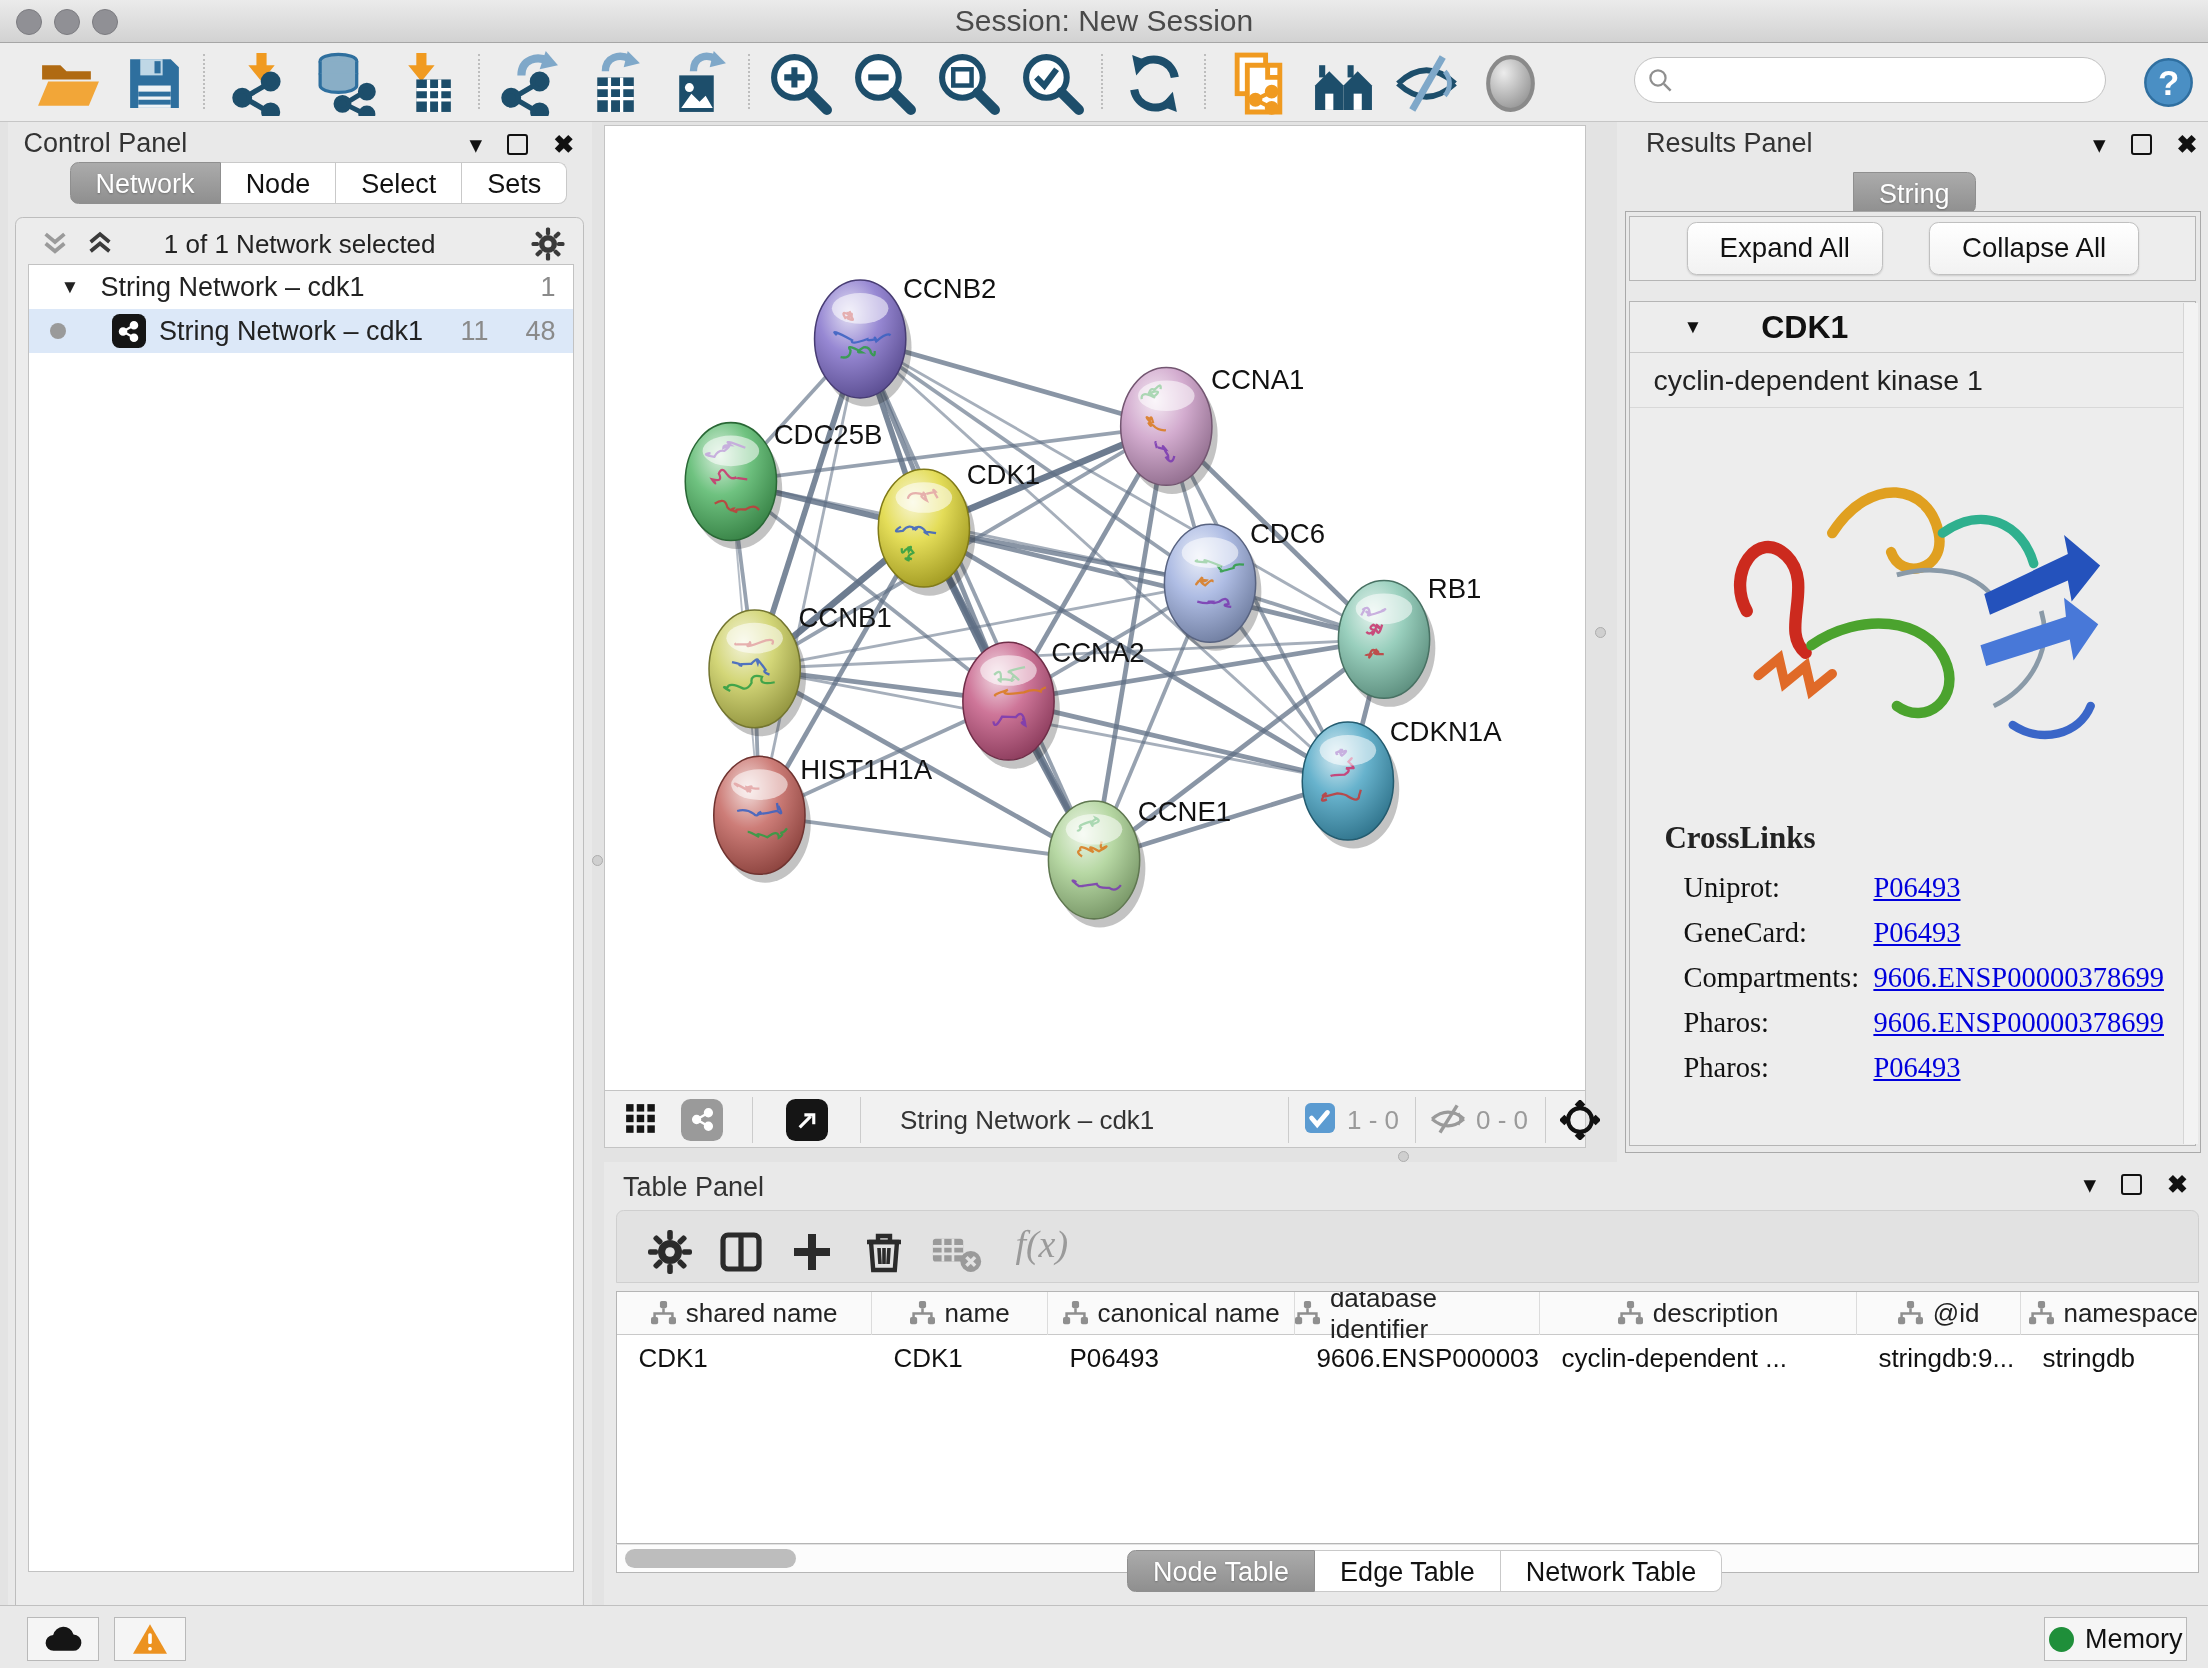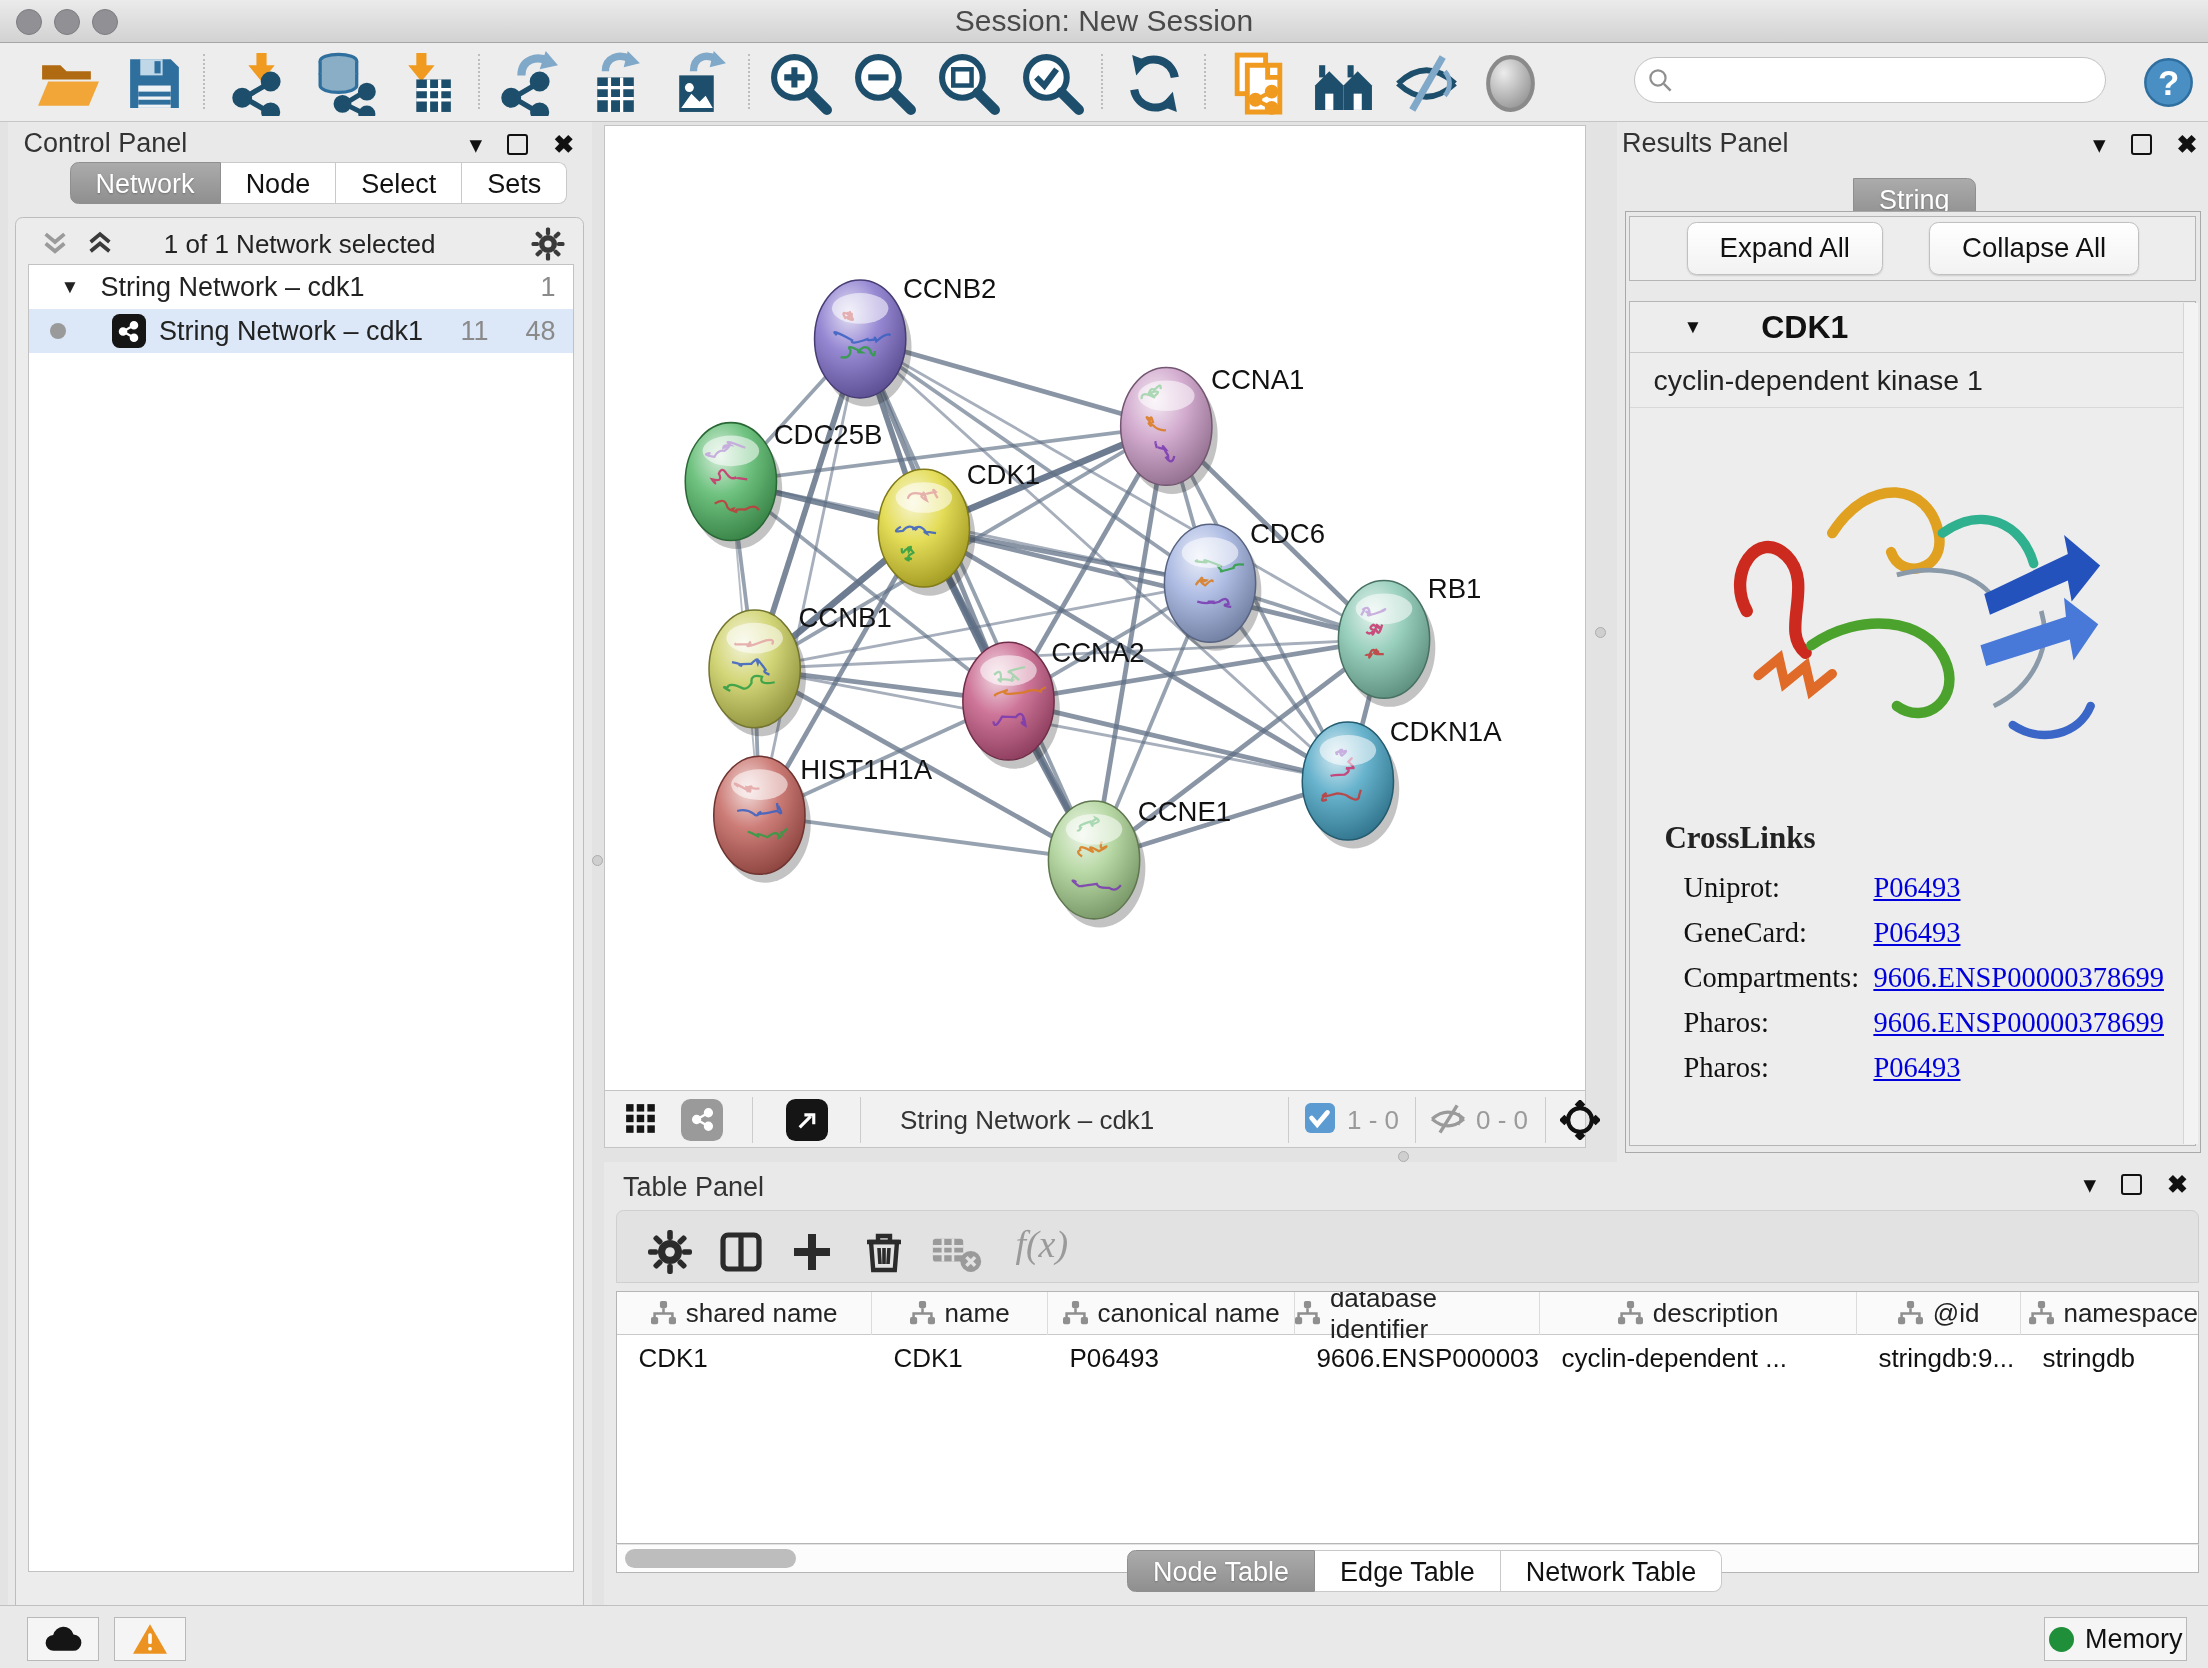--- a/index.html
+++ b/index.html
@@ -686,27 +686,27 @@
       <g fill="#111">
         <rect x="13" y="0.5" width="6" height="6" transform="rotate(45 16 3.5)"></rect>
         <rect x="13" y="25.5" width="6" height="6" transform="rotate(45 16 28.5)"></rect>
         <rect x="0.5" y="13" width="6" height="6" transform="rotate(45 3.5 16)"></rect>
         <rect x="25.5" y="13" width="6" height="6" transform="rotate(45 28.5 16)"></rect>
       </g>
     </svg>
 </div>
 
 <div class="abs rpanel">
-  <span class="abs panel-title" style="left:5px; top:5.7px">Results Panel</span>
+  <span class="abs panel-title" style="left:29px; top:5.7px">Results Panel</span>
   <div class="win-icons" style="left:476px; top:9.5px">
     <span class="wi">▾</span>
     <span class="wi-box"></span>
     <span class="wi" style="font-weight:bold">✖</span>
   </div>
-  <div class="tabrow" style="left:236px; top:56px">
+  <div class="tabrow" style="left:236px; top:50px">
     <span class="tab sel">String</span>
   </div>
   <div class="rbox">
     <div class="rbuttons">
       <button class="rbtn">Expand All</button>
       <button class="rbtn">Collapse All</button>
     </div>
     <div class="rcard">
       <div class="rcard-head">
         <span style="margin-left:53px; font-size:19px; color:#111">▼</span>

